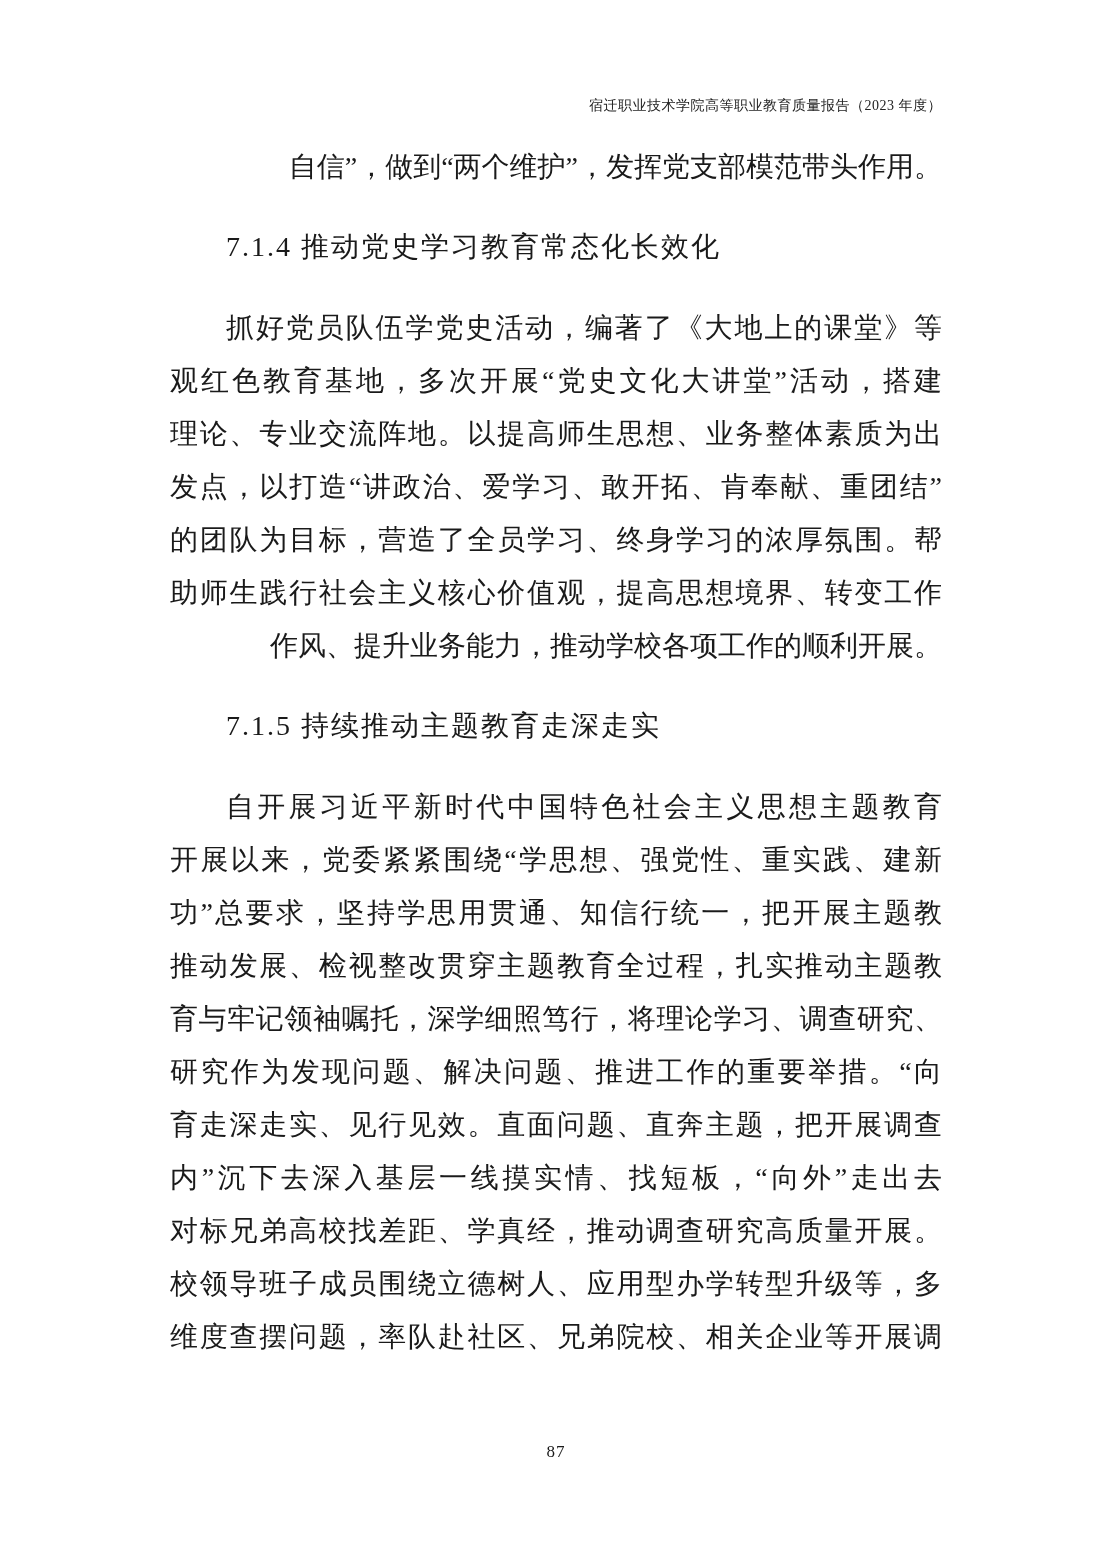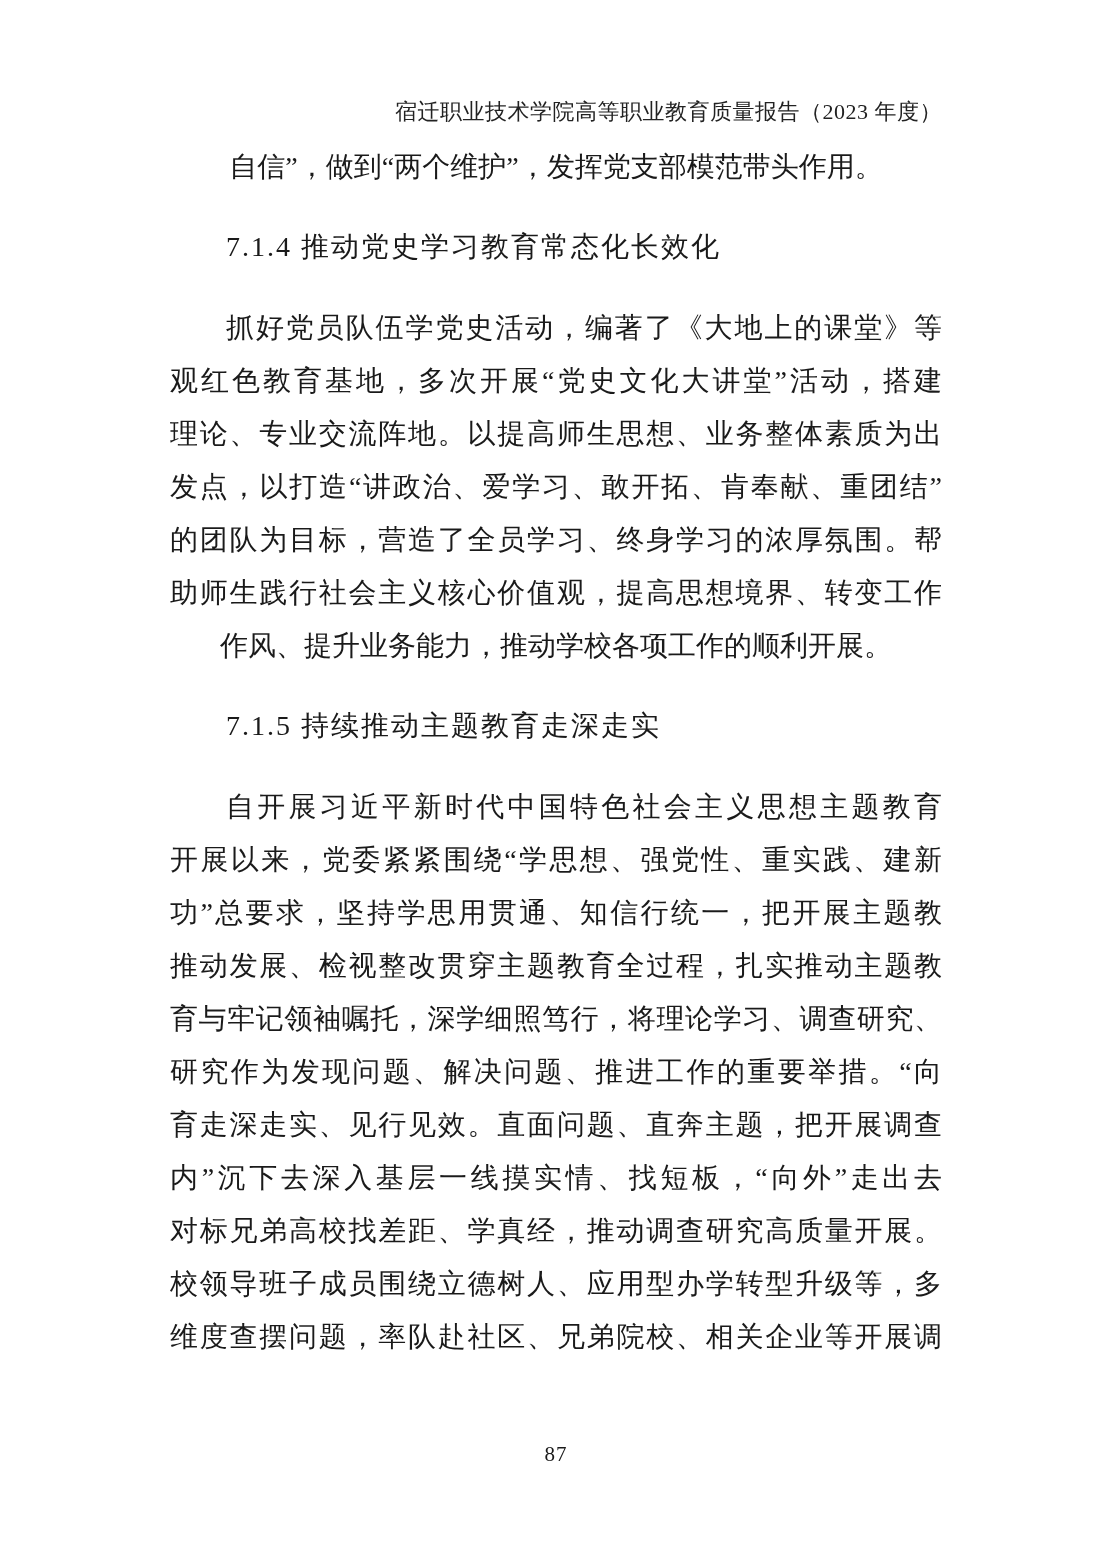--- a/index.html
+++ b/index.html
@@ -12,37 +12,37 @@
     position: relative;
     overflow: hidden;
   }
   .page { position: absolute; inset: 0; }
   .page-header {
     position: absolute;
     left: 170px;
     top: 97px;
     width: 772px;
     text-align: right;
-    font-size: 22px;
+    font-size: 14px;
     letter-spacing: 0.5px;
     color: #222222;
     white-space: nowrap;
   }
   .doc {
     position: absolute;
     left: 170px;
     top: 140px;
     width: 772px;
     font-size: 28px;
   }
   .line {
     height: 53px;
     line-height: 53px;
     overflow: hidden;
-    text-align: center;
+    text-align: right;
   }
   .line.just {
     text-align: justify;
     text-align-last: justify;
   }
   .line.indent { text-indent: 56px; }
   .heading {
     height: 53px;
     line-height: 53px;
     margin: 27px 0 28px 0;
@@ -53,21 +53,21 @@
     overflow: hidden;
   }
   .page-footer {
     position: absolute;
     left: 170px;
     top: 1442px;
     width: 772px;
     text-align: center;
   }
   .page-number {
-    font-size: 21px;
+    font-size: 17px;
     letter-spacing: 1px;
     color: #1a1a1a;
   }
 </style>
 </head>
 <body style="background: rgb(255, 255, 255); color: rgb(26, 26, 26);">
 
 <div class="page">
   <header class="page-header">
     <span class="header-title">宿迁职业技术学院高等职业教育质量报告（2023 年度）</span>

